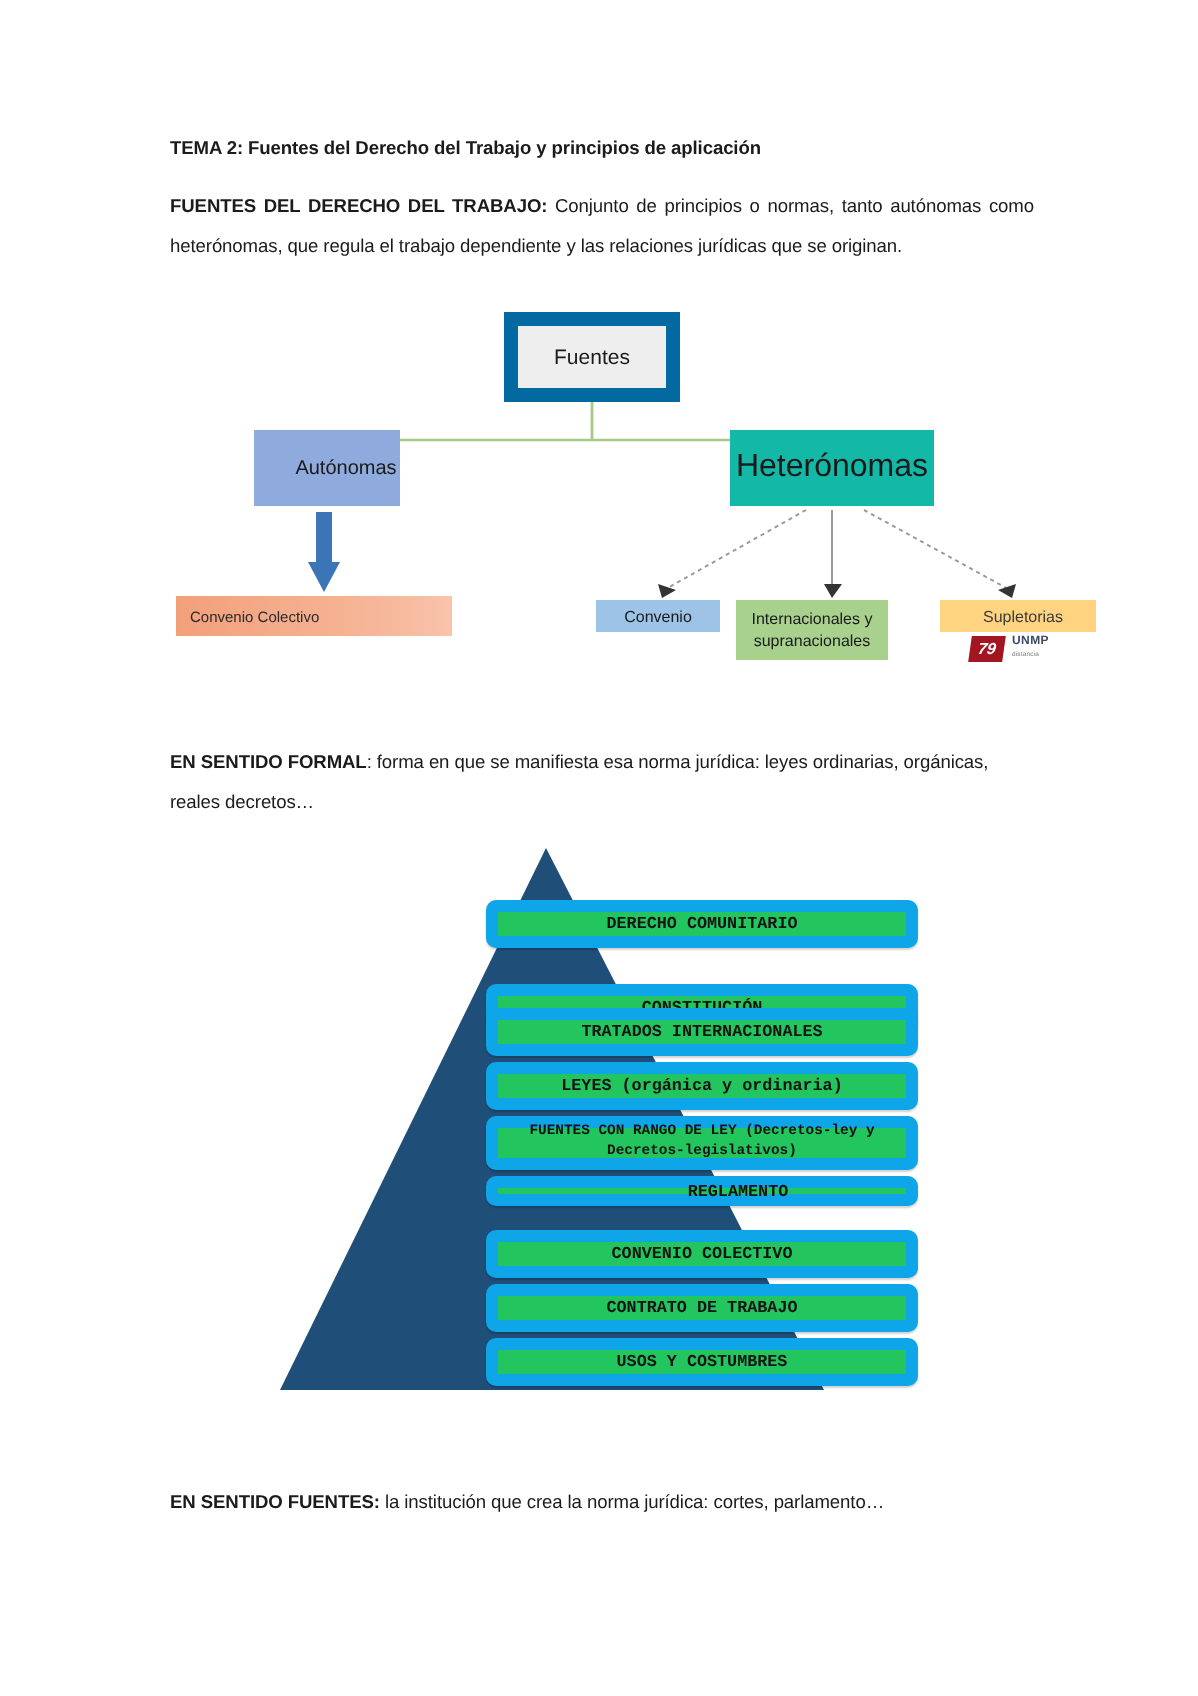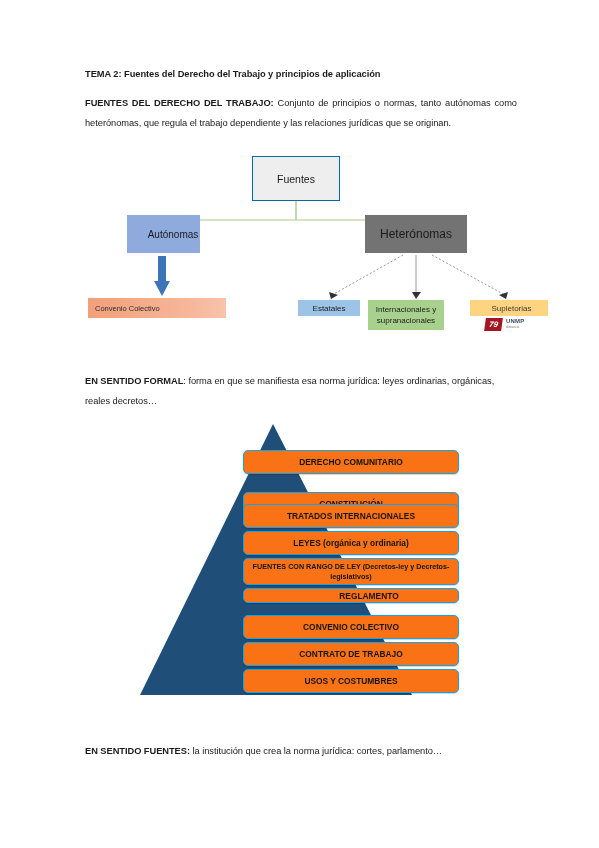--- a/index.html
+++ b/index.html
@@ -55,33 +55,33 @@
     display: flex;
     align-items: center;
     justify-content: center;
     text-align: center;
     color: #1a1a1a;
   }
 
   .n-fuentes {
     left: 172px; top: 8px; width: 88px; height: 45px;
     background: #eeeeee;
-    border: 1px solid #0369a1;
+    border: 7px solid #0369a1;
     font-size: 10.5px;
   }
   .n-autonomas {
     left: 47px; top: 67px; width: 73px; height: 38px;
     background: #8faadc;
     font-size: 10px;
     padding-left: 19px;
   }
   .n-heteronomas {
     left: 285px; top: 67px; width: 102px; height: 38px;
-    background: #737373;
-    font-size: 12px;
+    background: #14b8a6;
+    font-size: 16px;
   }
   .n-convenio {
     left: 8px; top: 150px; width: 138px; height: 20px;
     background: #f4a582;
     background: linear-gradient(90deg,#f2a07a 0%, #f6b79a 75%, #f8c4ab 100%);
     font-size: 7.5px;
     justify-content: flex-start;
     padding-left: 7px;
     color: #2b2b2b;
   }
@@ -148,31 +148,32 @@
     width: 360px;
     height: 290px;
   }
   #pyramid svg { position: absolute; left: 0; top: 0; }
 
   .prow {
     position: absolute;
     box-sizing: border-box;
     left: 123px;
     width: 216px;
-    background: #f97316;
-    border: 1px solid #0ea5e9;
+    background: #22c55e;
+    border: 6px solid #0ea5e9;
     border-radius: 5px;
     display: flex;
     align-items: center;
     justify-content: center;
     text-align: center;
     font-weight: bold;
     color: #141414;
     font-size: 8.4px;
     box-shadow: 0 1px 1px rgba(0,0,0,0.18);
+    font-family: Liberation Mono, monospace;
   }
   .prow.small { font-size: 7.2px; line-height: 9.5px; }
 </style>
 </head>
 <body>
 
 <div class="page">
 
   <div class="txt" id="heading">
     <b>TEMA 2: Fuentes del Derecho del Trabajo y principios de aplicación</b>
@@ -216,21 +217,21 @@
 
     <div class="nodebox n-heteronomas">
       <span>Heterónomas</span>
     </div>
 
     <div class="nodebox n-convenio">
       <span>Convenio Colectivo</span>
     </div>
 
     <div class="nodebox n-estatales">
-      <span>Estatales</span>
+      <span>Convenio</span>
     </div>
 
     <div class="nodebox n-internacionales">
       <span>Internacionales y supranacionales</span>
     </div>
 
     <div class="nodebox n-supletorias">
       <span>Supletorias</span>
     </div>
 

